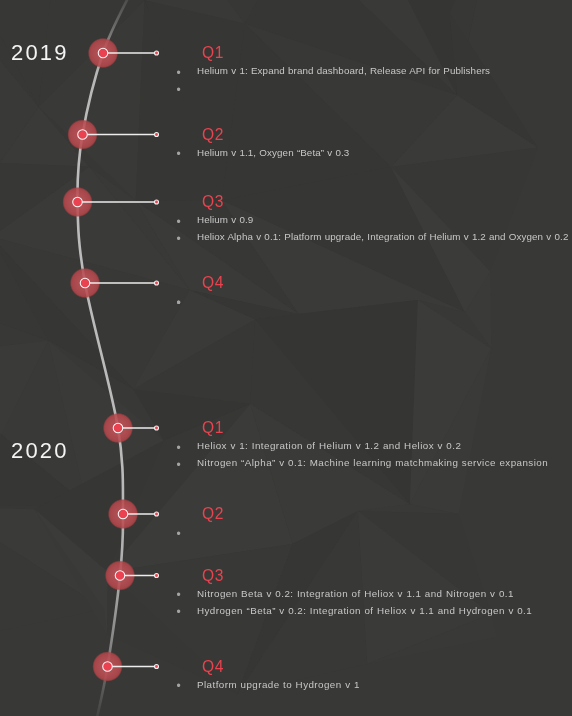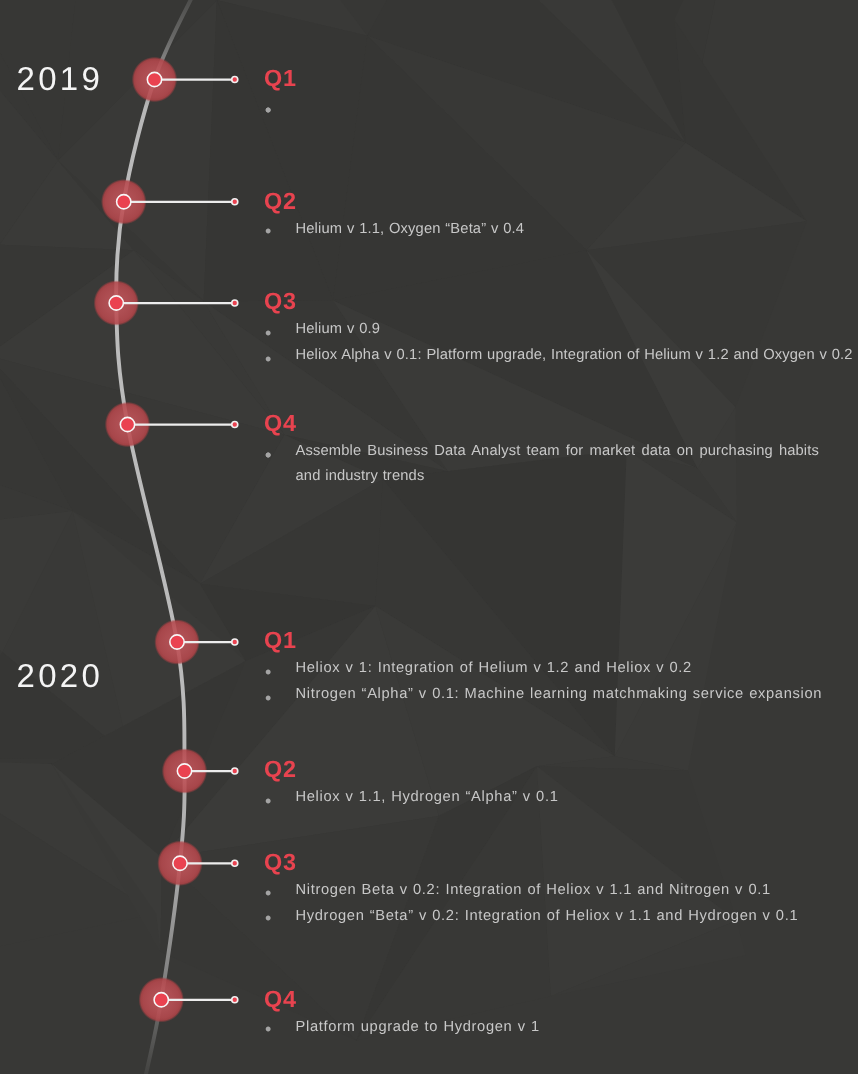--- a/index.html
+++ b/index.html
@@ -5,22 +5,22 @@
   html,body{margin:0;padding:0;background:#353535;}
   body{width:572px;height:716px;overflow:hidden;
        font-family:"Liberation Sans",sans-serif;
        -webkit-font-smoothing:antialiased;}
   #stage{position:relative;width:572px;height:716px;overflow:hidden;background:#353535;}
   #bg,#tl{position:absolute;left:0;top:0;width:572px;height:716px;}
   #content{position:absolute;left:0;top:0;width:572px;height:716px;}
   .year{position:absolute;color:#f4f4f4;font-size:22px;letter-spacing:2.2px;
         font-weight:400;line-height:1;white-space:nowrap;}
   .qblock{position:absolute;}
-  .qlabel{color:#e8434f;font-size:15.6px;font-weight:700;letter-spacing:0.6px;
-          line-height:1;white-space:nowrap;}
+  .qlabel{color:#e8434f;font-size:15.6px;font-weight:400;letter-spacing:0.6px;
+          line-height:1;white-space:nowrap;margin-left:26px;}
   .items{margin-top:1.5px;}
   .item{box-sizing:border-box;position:relative;color:#c8c8c8;font-size:9.8px;letter-spacing:0.1px;word-spacing:0.35px;line-height:17px;
         padding-left:21px;text-align:justify;}
   .item.nowrap{white-space:nowrap;}
   .item.wrapped{}
   .item .bul{position:absolute;left:0.6px;top:2.4px;font-size:12px;line-height:17px;color:#a4a4a4;}
 </style>
 </head>
 <body>
 
@@ -168,55 +168,55 @@
         <circle cx="107.5" cy="666.5" r="4.77" fill="#ea4250" stroke="#f7f7f7" stroke-width="1.05"></circle>
         <circle cx="156.5" cy="666.5" r="2.0" fill="#ea4250" stroke="#f0f0f0" stroke-width="1.1"></circle>
       </g>
     </svg>
   <div id="content">
       <div class="year" style="left: 11px; top: 42px;">2019</div>
       <div class="year" style="left: 11px; top: 440px;">2020</div>
       <div class="qblock" style="left: 176px; top: 45.4px; width: 396px;">
         <div class="qlabel">Q1</div>
         <div class="items">
-          <div class="item nowrap"><span class="bul">•</span></div>
+          <div class="item nowrap"><span class="bul">•</span><span>Helium v 1: Expand brand dashboard, Release API for Publishers</span></div>
           <div class="item nowrap"><span class="bul">•</span></div>
         </div>
       </div>
       <div class="qblock" style="left: 176px; top: 126.9px; width: 396px;">
         <div class="qlabel">Q2</div>
         <div class="items">
-          <div class="item nowrap"><span class="bul">•</span><span>Helium v 1.1, Oxygen “Beta” v 0.4</span></div>
+          <div class="item nowrap"><span class="bul">•</span><span>Helium v 1.1, Oxygen “Beta” v 0.3</span></div>
         </div>
       </div>
       <div class="qblock" style="left: 176px; top: 194.4px; width: 396px;">
         <div class="qlabel">Q3</div>
         <div class="items">
           <div class="item nowrap"><span class="bul">•</span><span>Helium v 0.9</span></div>
           <div class="item nowrap"><span class="bul">•</span><span>Heliox Alpha v 0.1: Platform upgrade, Integration of Helium v 1.2 and Oxygen v 0.2</span></div>
         </div>
       </div>
       <div class="qblock" style="left: 176px; top: 275.4px; width: 396px;">
         <div class="qlabel">Q4</div>
         <div class="items">
           <div class="item nowrap"><span class="bul">•</span></div>
-          <div class="item wrapped" style="width: 370px;"><span class="bul">•</span><span>Assemble Business Data Analyst team for market data on purchasing habits and industry trends</span></div>
+          <div class="item wrapped" style="width: 370px;"><span class="bul">•</span></div>
         </div>
       </div>
       <div class="qblock" style="left: 176px; top: 420.4px; width: 396px;">
         <div class="qlabel">Q1</div>
         <div class="items">
           <div class="item nowrap" style="letter-spacing: 0.44px;"><span class="bul">•</span><span>Heliox v 1: Integration of Helium v 1.2 and Heliox v 0.2</span></div>
           <div class="item nowrap" style="letter-spacing: 0.44px;"><span class="bul">•</span><span>Nitrogen “Alpha” v 0.1: Machine learning matchmaking service expansion</span></div>
         </div>
       </div>
       <div class="qblock" style="left: 176px; top: 506.4px; width: 396px;">
         <div class="qlabel">Q2</div>
         <div class="items">
-          <div class="item nowrap" style="letter-spacing: 0.44px;"><span class="bul">•</span><span>Heliox v 1.1, Hydrogen “Alpha” v 0.1</span></div>
+          <div class="item nowrap" style="letter-spacing: 0.44px;"><span class="bul">•</span></div>
         </div>
       </div>
       <div class="qblock" style="left: 176px; top: 567.9px; width: 396px;">
         <div class="qlabel">Q3</div>
         <div class="items">
           <div class="item nowrap" style="letter-spacing: 0.44px;"><span class="bul">•</span><span>Nitrogen Beta v 0.2: Integration of Heliox v 1.1 and Nitrogen v 0.1</span></div>
           <div class="item nowrap" style="letter-spacing: 0.44px;"><span class="bul">•</span><span>Hydrogen “Beta” v 0.2: Integration of Heliox v 1.1 and Hydrogen v 0.1</span></div>
         </div>
       </div>
       <div class="qblock" style="left: 176px; top: 658.9px; width: 396px;">

